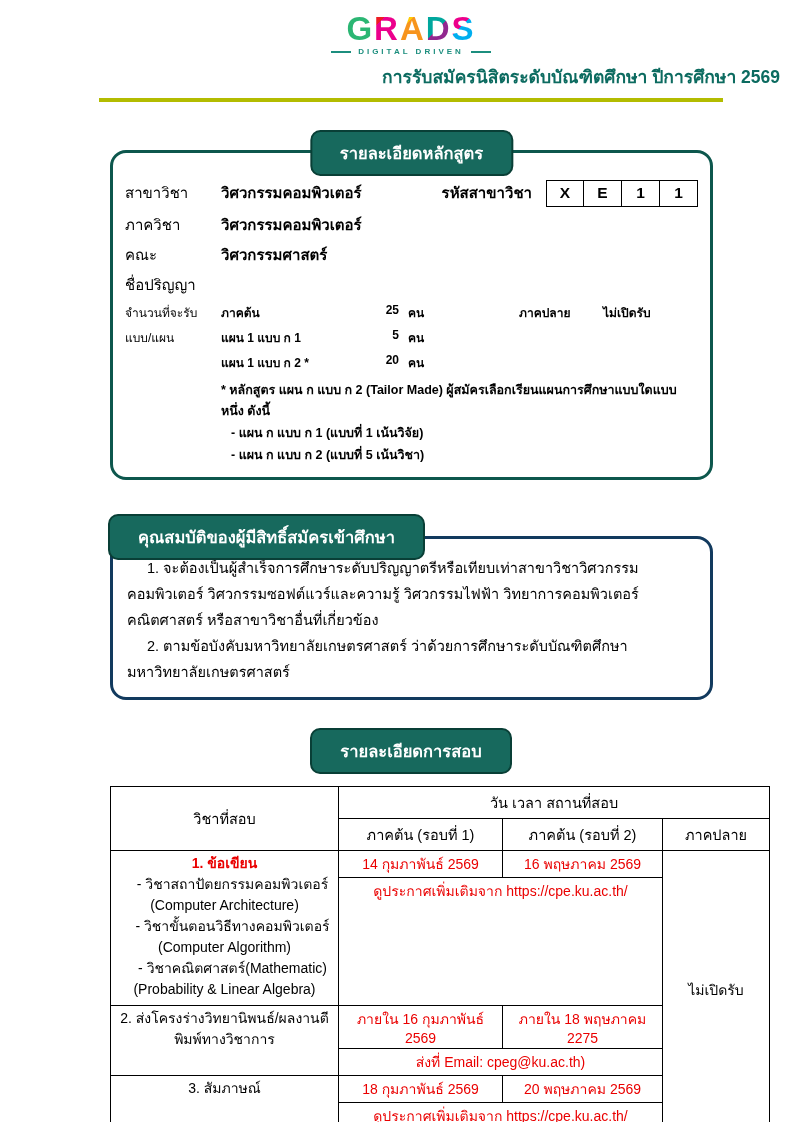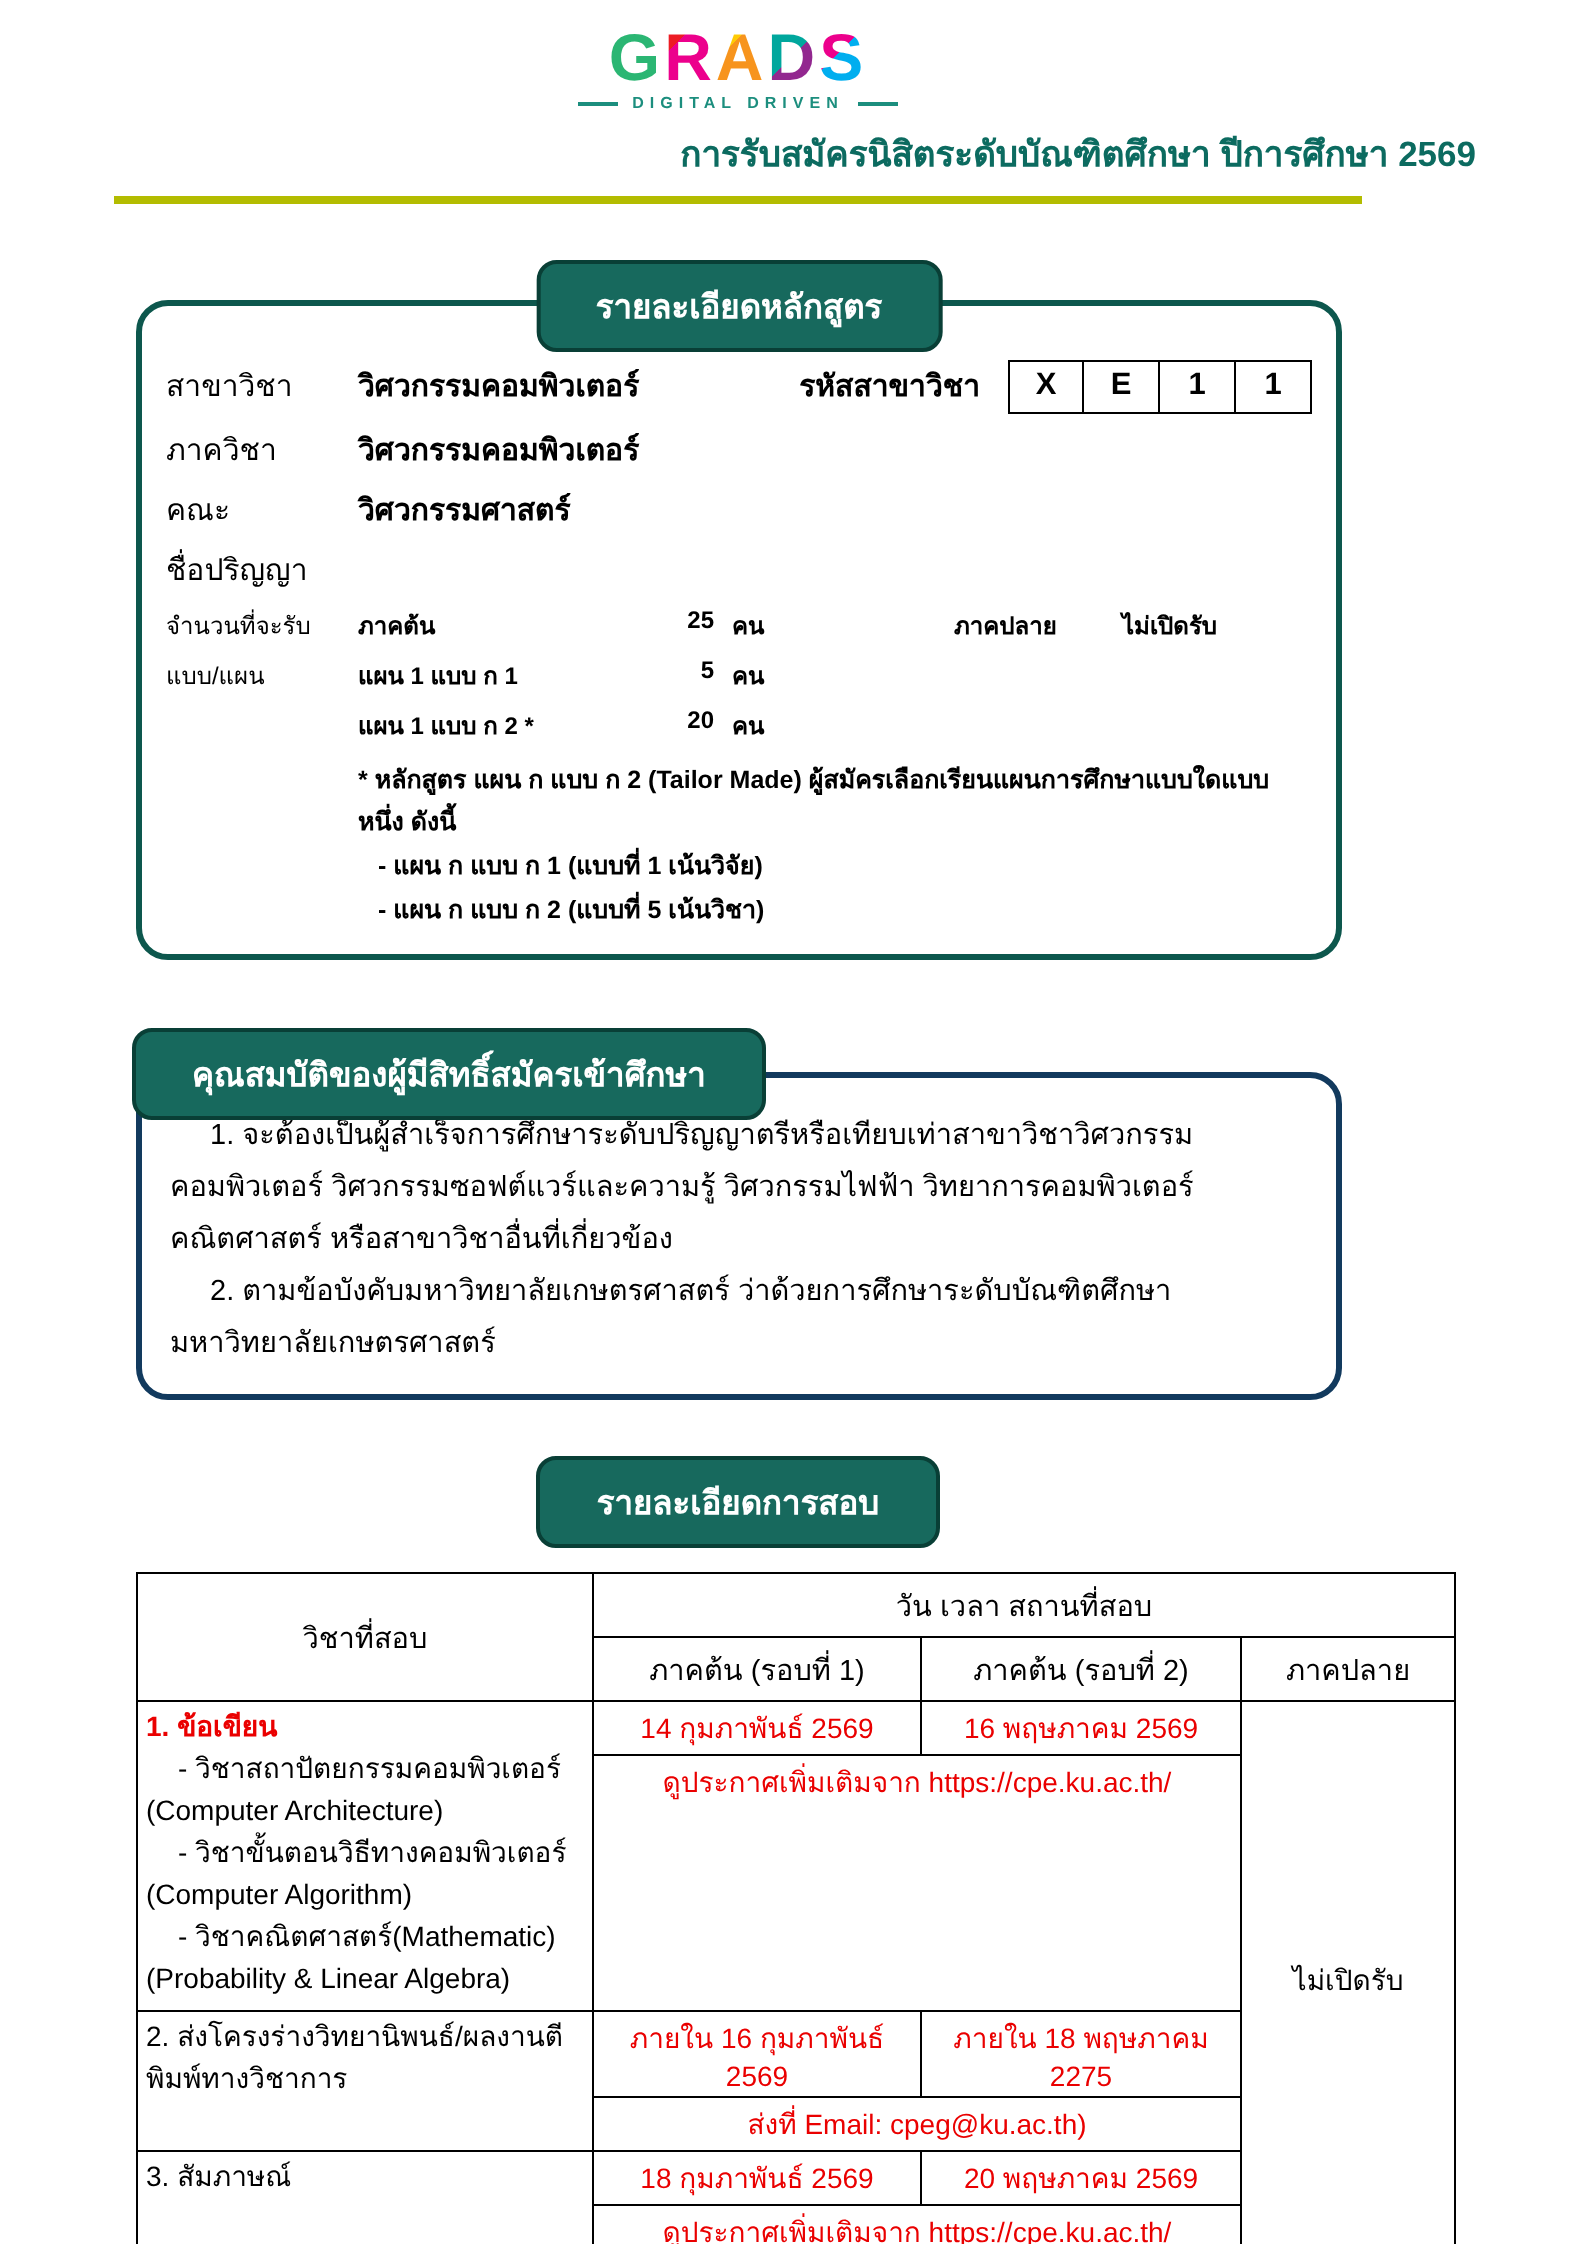--- a/index.html
+++ b/index.html
@@ -1,18 +1,18 @@
 <!DOCTYPE html>
 <html><head>
 <meta charset="utf-8">
 <style>
   * { margin:0; padding:0; box-sizing:border-box; }
   html,body { background:#ffffff; }
   body { font-family:"Liberation Sans", sans-serif; color:#000; }
-  .page { position:relative; width:738px; height:1122px; background:#fff; overflow:hidden; }
+  .page { position:relative; width:738px; height:1122px; background:#fff; overflow:hidden;margin-left:42px; }
 
   
   .logo-wrap { padding-top:12px; text-align:center; }
   .logo-letters { font-size:33px; font-weight:bold; letter-spacing:2px; line-height:1; display:inline-block; }
   .logo-letters span { -webkit-background-clip:text; background-clip:text; color:transparent; }
   .lg-g { background-image:linear-gradient(135deg,#f7941d 20%,#2bb673 20%); }
   .lg-r { background-image:linear-gradient(135deg,#ed1c24 28%,#ec008c 28%); }
   .lg-a { background-image:linear-gradient(135deg,#ffcb05 32%,#f7941d 32%); }
   .lg-d { background-image:linear-gradient(135deg,#00a79d 48%,#92278f 48%); }
   .lg-s { background-image:linear-gradient(135deg,#ec008c 42%,#00aeef 42%); }
@@ -60,21 +60,21 @@
   
   .exam-badge-row { text-align:center; margin-top:28px; }
   table.exam { border-collapse:collapse; margin:12px 67px 0 68px; width:659px; table-layout:fixed; font-size:14px; }
   .exam th, .exam td { border:1.6px solid #000; padding:2px 4px; }
   .exam th { font-weight:normal; font-size:14.5px; padding:4px 2px; }
   .col-subj  { width:228px; }
   .col-r1    { width:164px; }
   .col-r2    { width:160px; }
   .col-term2 { width:107px; }
   .red { color:#ea0000; }
-  .cell-subj { vertical-align:top; text-align:left; padding:3px 4px 3px 6px; line-height:1.5; }
+  .cell-subj { vertical-align:top; text-align:center; padding:3px 4px 3px 6px; line-height:1.5; }
   .cell-subj .row-title { font-weight:bold; }
   .cell-subj .sub-ind { padding-left:16px; }
   .cell-date { text-align:center; vertical-align:middle; height:25px; }
   .cell-note { text-align:center; vertical-align:top; padding-top:3px; }
   .cell-note-tall { height:128px; }
   .cell-closed { text-align:center; vertical-align:middle; }
 </style>
 </head>
 <body>
 

